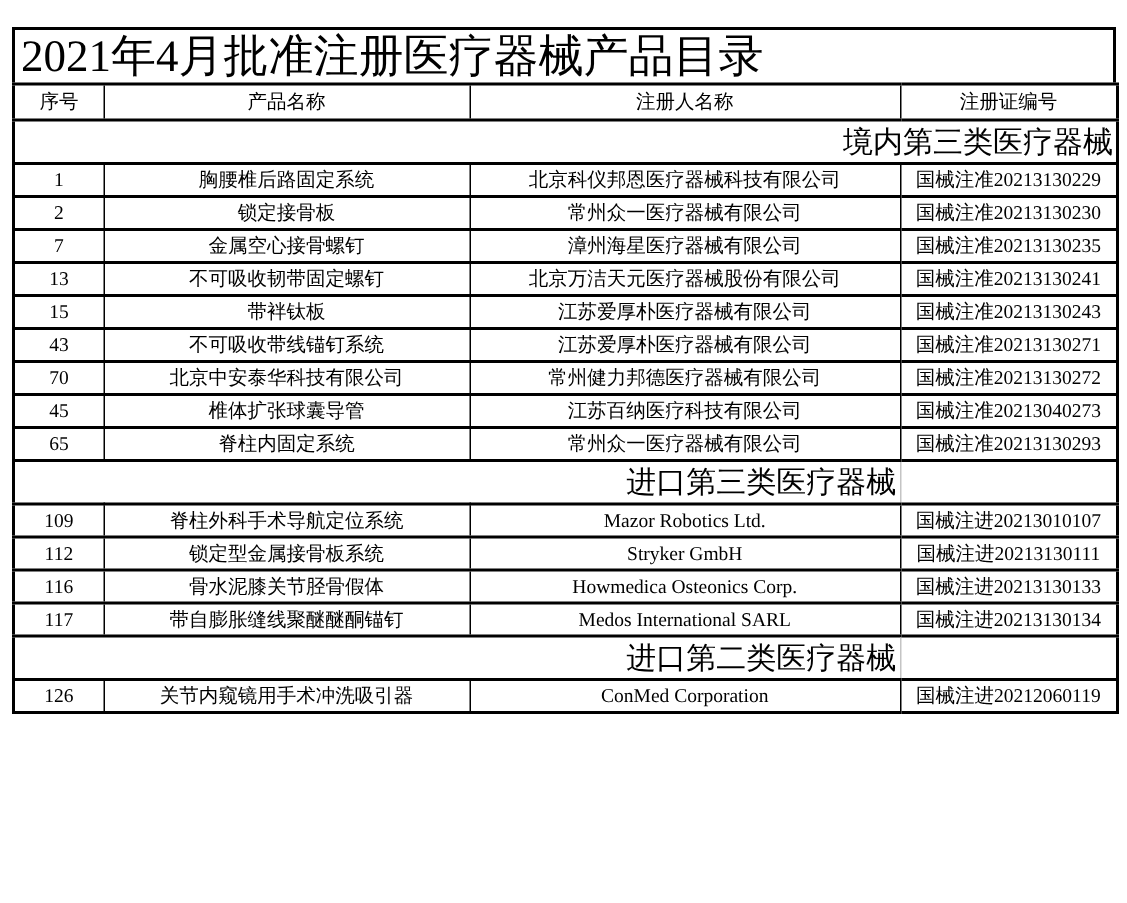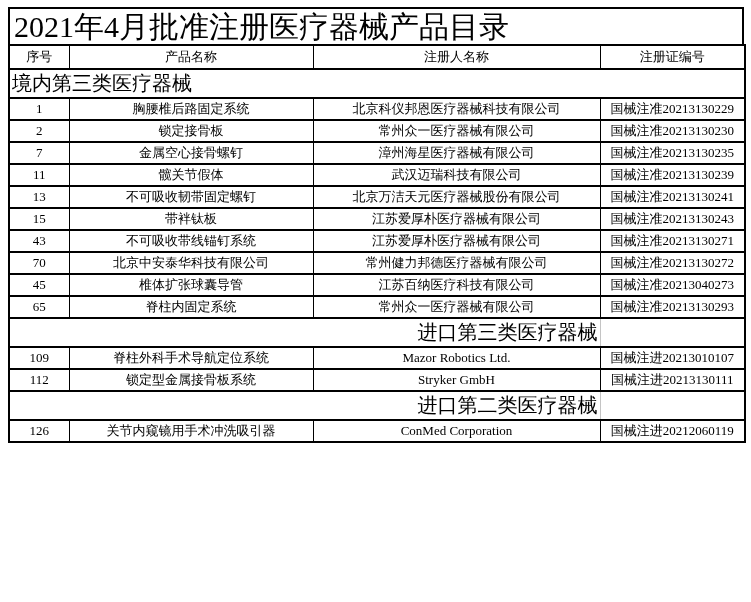--- a/index.html
+++ b/index.html
@@ -11,21 +11,21 @@
     position: relative;
     width: 751px;
     height: 602px;
     background: #ffffff;
     font-family: "Liberation Serif", "DejaVu Serif", serif;
     color: #000000;
   }
   .sheet {
     position: absolute;
     left: 8px;
-    top: 7px;
+    top: 18px;
     width: 736px;
   }
   .doc-title {
     box-sizing: border-box;
     border: 2px solid #000;
     border-bottom: none;
     height: 37px;
     line-height: 36px;
     font-size: 30px;
     padding-left: 4px;
@@ -57,21 +57,21 @@
   }
   tr.data td {
     height: 20px;
     font-size: 13px;
   }
   tr.sec td {
     height: 25px;
     font-size: 20px;
   }
   tr.sec-center td {
-    text-align: left;
+    text-align: right;
   }
   tr.sec-left td.sec-label {
     text-align: right;
     padding-left: 3px;
     border-right: 1px solid #c4c4c4;
   }
   tr.sec-left td.sec-ghost {
     border-left: 1px solid #c4c4c4;
   }
 </style>
@@ -115,26 +115,20 @@
         <td>常州众一医疗器械有限公司</td>
         <td>国械注准20213130230</td>
       </tr>
       <tr class="data">
         <td>7</td>
         <td>金属空心接骨螺钉</td>
         <td>漳州海星医疗器械有限公司</td>
         <td>国械注准20213130235</td>
       </tr>
       <tr class="data">
-        <td>11</td>
-        <td>髋关节假体</td>
-        <td>武汉迈瑞科技有限公司</td>
-        <td>国械注准20213130239</td>
-      </tr>
-      <tr class="data">
         <td>13</td>
         <td>不可吸收韧带固定螺钉</td>
         <td>北京万洁天元医疗器械股份有限公司</td>
         <td>国械注准20213130241</td>
       </tr>
       <tr class="data">
         <td>15</td>
         <td>带袢钛板</td>
         <td>江苏爱厚朴医疗器械有限公司</td>
         <td>国械注准20213130243</td>
@@ -174,20 +168,32 @@
         <td>脊柱外科手术导航定位系统</td>
         <td>Mazor Robotics Ltd.</td>
         <td>国械注进20213010107</td>
       </tr>
       <tr class="data">
         <td>112</td>
         <td>锁定型金属接骨板系统</td>
         <td>Stryker GmbH</td>
         <td>国械注进20213130111</td>
       </tr>
+      <tr class="data">
+        <td>116</td>
+        <td>骨水泥膝关节胫骨假体</td>
+        <td>Howmedica Osteonics Corp.</td>
+        <td>国械注进20213130133</td>
+      </tr>
+      <tr class="data">
+        <td>117</td>
+        <td>带自膨胀缝线聚醚醚酮锚钉</td>
+        <td>Medos International SARL</td>
+        <td>国械注进20213130134</td>
+      </tr>
 
       <tr class="sec sec-left">
         <td colspan="3" class="sec-label">进口第二类医疗器械</td>
         <td class="sec-ghost"></td>
       </tr>
 
       <tr class="data">
         <td>126</td>
         <td>关节内窥镜用手术冲洗吸引器</td>
         <td>ConMed Corporation</td>

